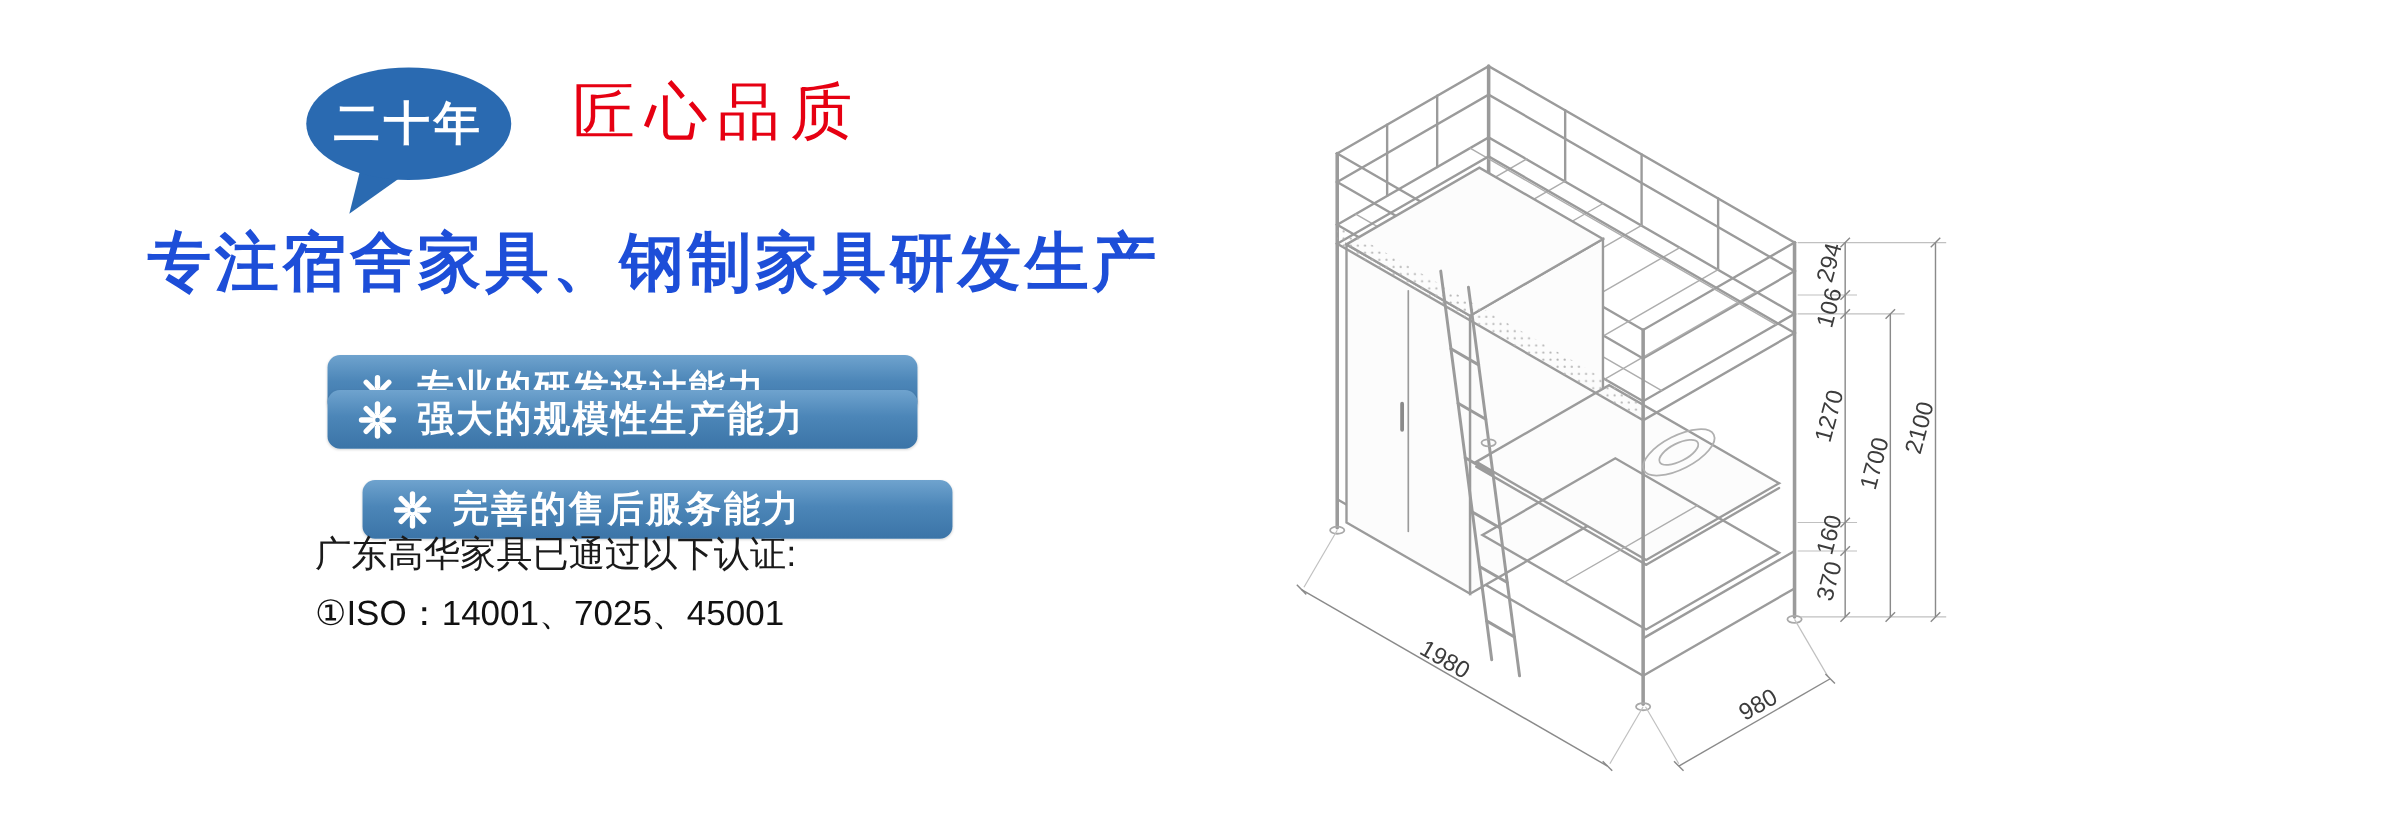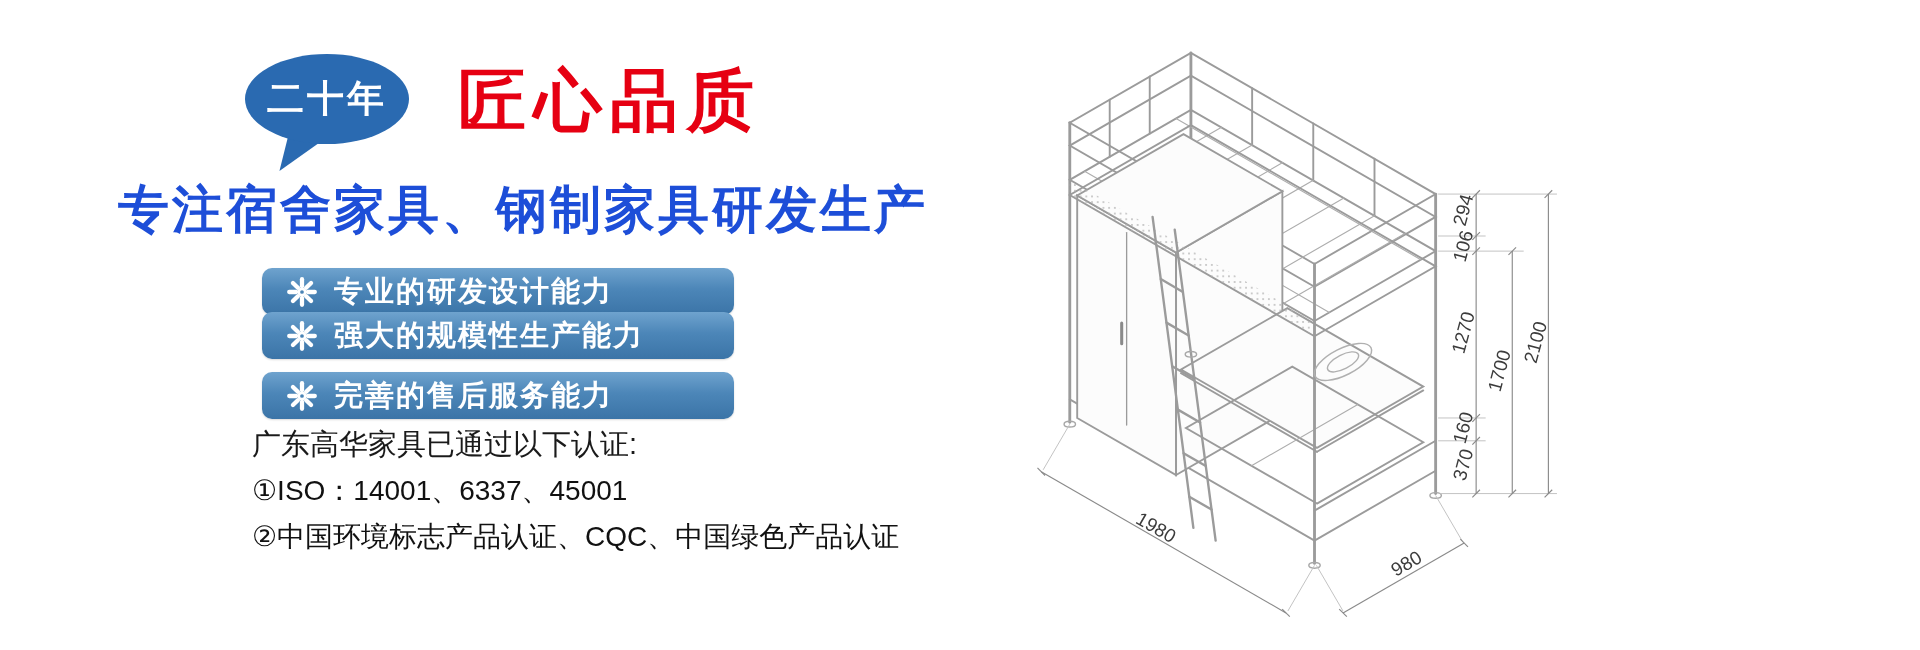--- a/index.html
+++ b/index.html
@@ -7,33 +7,33 @@
         font-family:"Liberation Sans","DejaVu Sans",sans-serif;}
 
   
   .bubble{position:absolute;left:245px;top:54px;width:164px;height:90px;background:#2a6ab1;
           border-radius:50%;display:flex;align-items:center;justify-content:center;z-index:3;}
   .bubble-text{color:#fff;font-size:37px;font-weight:700;letter-spacing:3px;}
   .bubble-tail{position:absolute;left:284px;top:134px;width:0;height:0;
                border-top:42px solid #2a6ab1;border-right:36px solid transparent;
                transform:rotate(14deg);z-index:2;}
 
-  .main-title{position:absolute;left:458px;top:56px;font-size:68px;font-weight:700;
+  .main-title{position:absolute;left:458px;top:56px;font-size:50px;font-weight:400;
               color:#e60012;letter-spacing:8px;white-space:nowrap;}
   .sub-title{position:absolute;left:118px;top:176px;font-size:51px;font-weight:900;
              color:#1d4ed8;letter-spacing:3px;white-space:nowrap;}
 
   
   .feature-bar{position:absolute;left:262px;width:472px;height:47px;border-radius:10px;
                background:linear-gradient(180deg,#6fa3ce 0%,#4c86b8 45%,#3b74a7 100%);
                display:flex;align-items:center;box-sizing:border-box;padding-left:24px;
                color:#fff;box-shadow:0 1px 2px rgba(0,0,0,0.15);}
   .feature-bar .icon-wrap{width:32px;height:32px;margin-right:16px;flex:0 0 auto;}
   .feature-text{font-size:29px;font-weight:600;letter-spacing:2px;white-space:nowrap;}
-  .bar-1{top:268px;} .bar-2{top:312px;} .bar-3{top:372px;}
+  .bar-1{top:284px;align-items:flex-end;} .bar-2{top:312px;} .bar-3{top:384px;margin-left:28px;}
 
   
   .certs{position:absolute;left:252px;top:420px;color:#111;}
   .cert-intro{font-size:29px;line-height:48px;color:#1a1a1a;}
   .cert-item{font-size:28px;line-height:46px;color:#111;}
 
   
   .drawing{position:absolute;left:1010px;top:12px;width:590px;height:618px;}
   .hidden-defs{position:absolute;width:0;height:0;overflow:hidden;}
 </style>
@@ -80,22 +80,21 @@
   </div>
   <div class="feature-bar bar-3">
     <svg class="icon-wrap" viewBox="0 0 30 30">
         <use href="#flower-sym"></use>
       </svg>
     <span class="feature-text">完善的售后服务能力</span>
   </div>
 
   <div class="certs">
     <div class="cert-intro">广东高华家具已通过以下认证:</div>
-    <div class="cert-item">①ISO：14001、6337、45001</div>
-    <div class="cert-item">②中国环境标志产品认证、CQC、中国绿色产品认证</div>
+    <div class="cert-item">①ISO：14001、7025、45001</div>
   </div>
 
   <svg class="drawing" viewBox="0 0 620 650">
     <defs>
       <pattern id="mesh" width="6" height="6" patternUnits="userSpaceOnUse">
         <circle cx="2" cy="2" r="0.9" fill="#b3b3b3"></circle>
       </pattern>
     </defs>
 
     <g stroke="#9b9b9b" stroke-width="2" fill="none" stroke-linecap="round">

